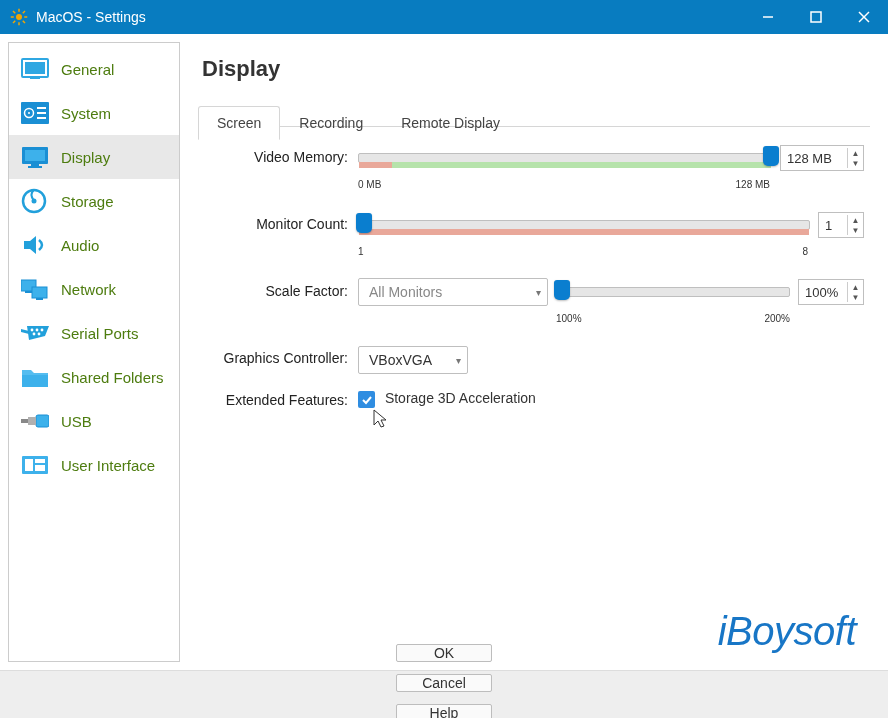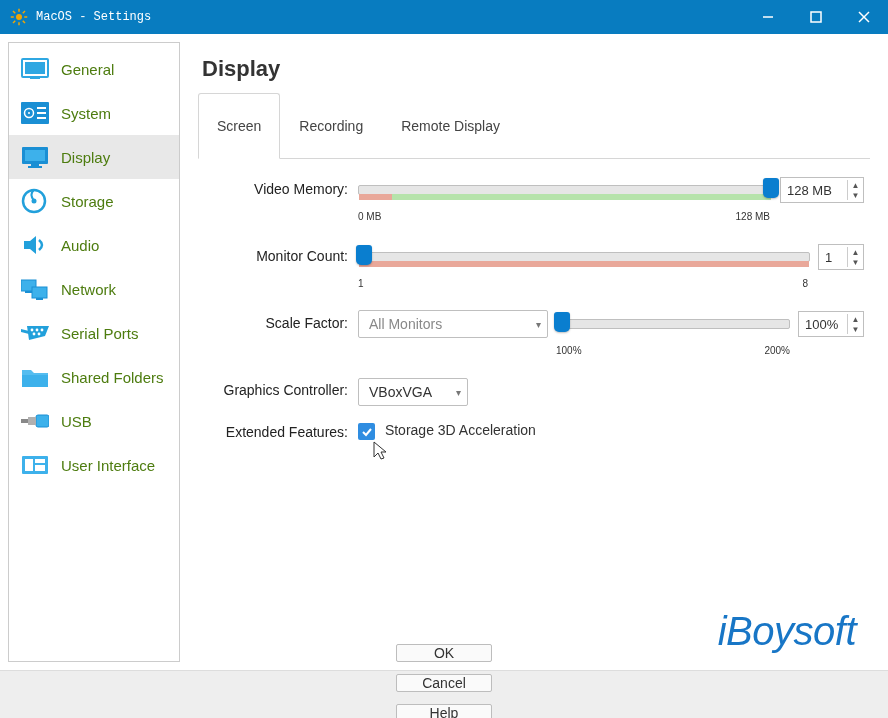--- a/index.html
+++ b/index.html
@@ -21,21 +21,21 @@
       align-items: center;
       justify-content: space-between;
       color: #fff;
       padding-left: 10px;
     }
     .titlebar-left { display: flex; align-items: center; gap: 8px; }
     .titlebar-icon {
       width: 18px; height: 18px;
       display: inline-flex; align-items: center; justify-content: center;
     }
-    .titlebar-title { font-size: 12px; font-family: Liberation Mono, monospace; }
+    .titlebar-title { font-size: 14px; }
     .titlebar-buttons { display: flex; }
     .titlebar-btn {
       width: 48px; height: 34px;
       display: flex; align-items: center; justify-content: center;
       color: #fff;
     }
     .content-area {
       display: flex;
       height: calc(718px - 34px - 48px);
       padding: 8px;
@@ -70,25 +70,25 @@
       font-size: 22px;
       font-weight: 600;
       padding: 14px 14px 10px 14px;
     }
     .tabbar {
       display: flex;
       border-bottom: 1px solid #d6d6d6;
       margin: 0 10px;
     }
     .tab {
-      padding: 24px 18px;
+      padding: 8px 18px;
       color: #444;
       cursor: pointer;
       position: relative;
-      top: 1px;
+      top: 14px;
       border: 1px solid transparent;
     }
     .tab.active {
       border: 1px solid #d6d6d6;
       border-bottom: 1px solid #fff;
       background: #fff;
       border-radius: 3px 3px 0 0;
     }
     .settings-rows { padding: 18px 16px 0 0; }
     .row {

